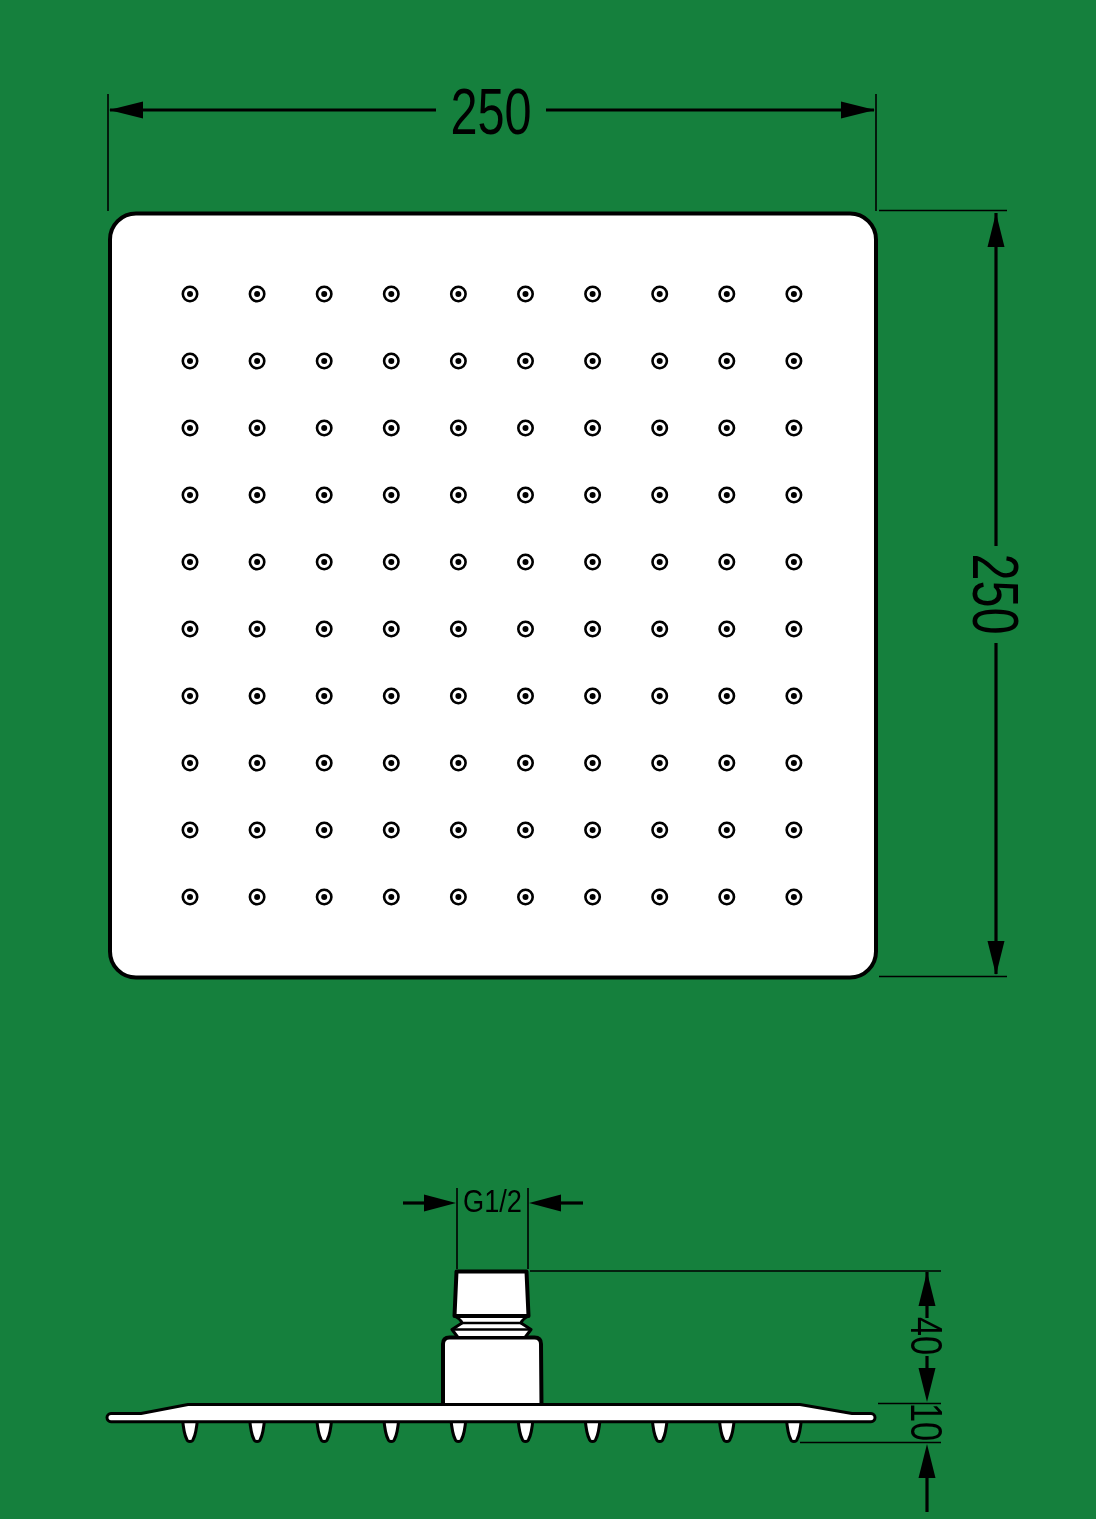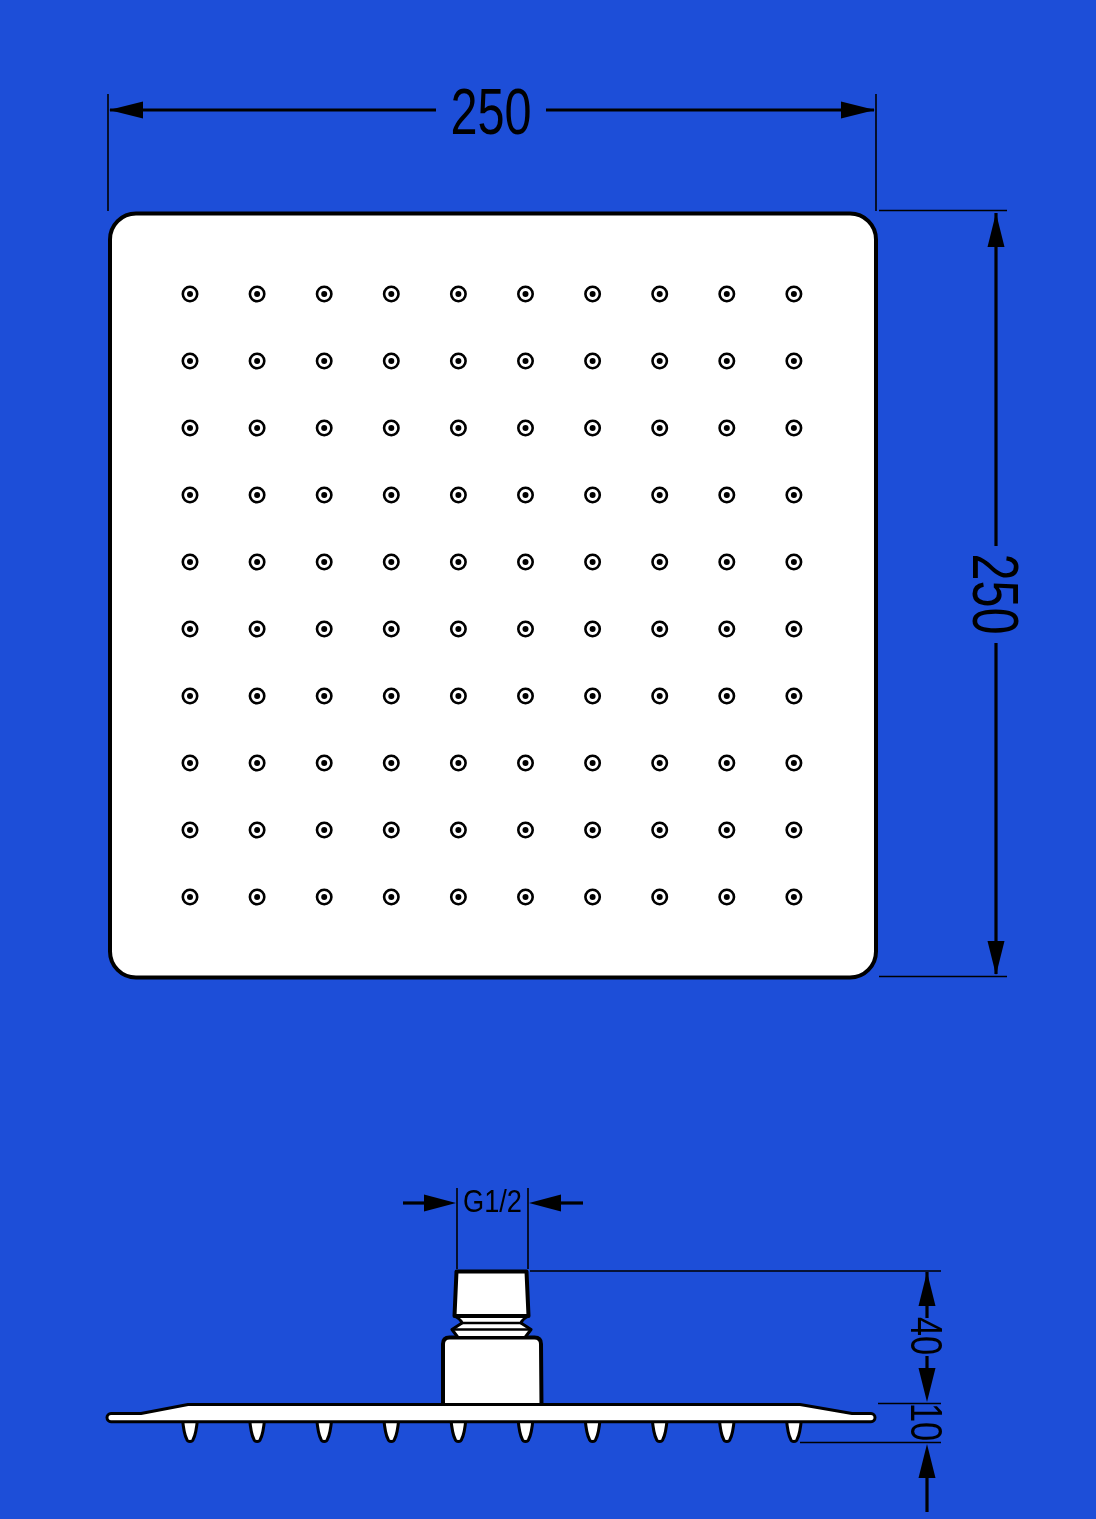--- a/index.html
+++ b/index.html
@@ -1,16 +1,16 @@
 <!DOCTYPE html>
 <html><head>
 <meta charset="utf-8">
 <style>
   html,body{margin:0;padding:0;background:#ffffff;}
-  .page{width:1096px;height:1519px;position:relative;background:#1d4ed8;overflow:hidden;}
+  .page{width:1096px;height:1519px;position:relative;background:#15803d;overflow:hidden;}
   svg{display:block;}
   text{font-family:"Liberation Sans","DejaVu Sans",sans-serif;fill:#000;}
   .dim-big{font-size:64px;}
   .dim-small{font-size:44px;}
   .dim-thread{font-size:32px;}
   .outline{stroke:#000;stroke-width:4;fill:#ffffff;stroke-linejoin:round;}
   .outline-thin{stroke:#000;stroke-width:3;fill:#ffffff;stroke-linejoin:round;}
   .dimline{stroke:#000;stroke-width:3.2;}
   .extline{stroke:#000;stroke-width:1.6;}
   .arrow{fill:#000;stroke:none;}

